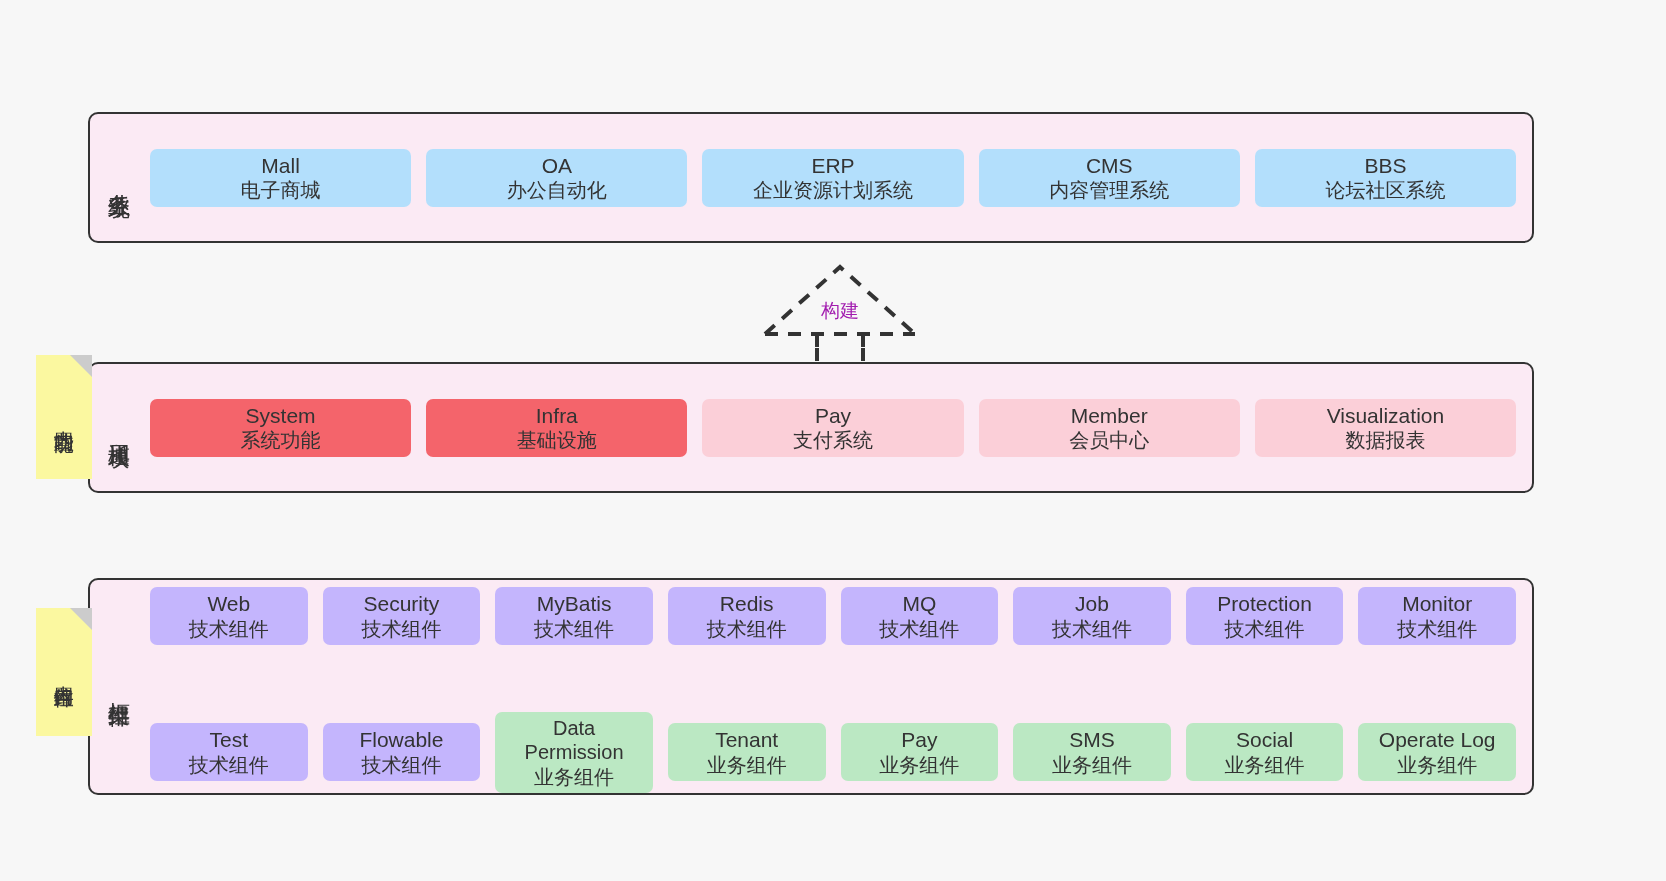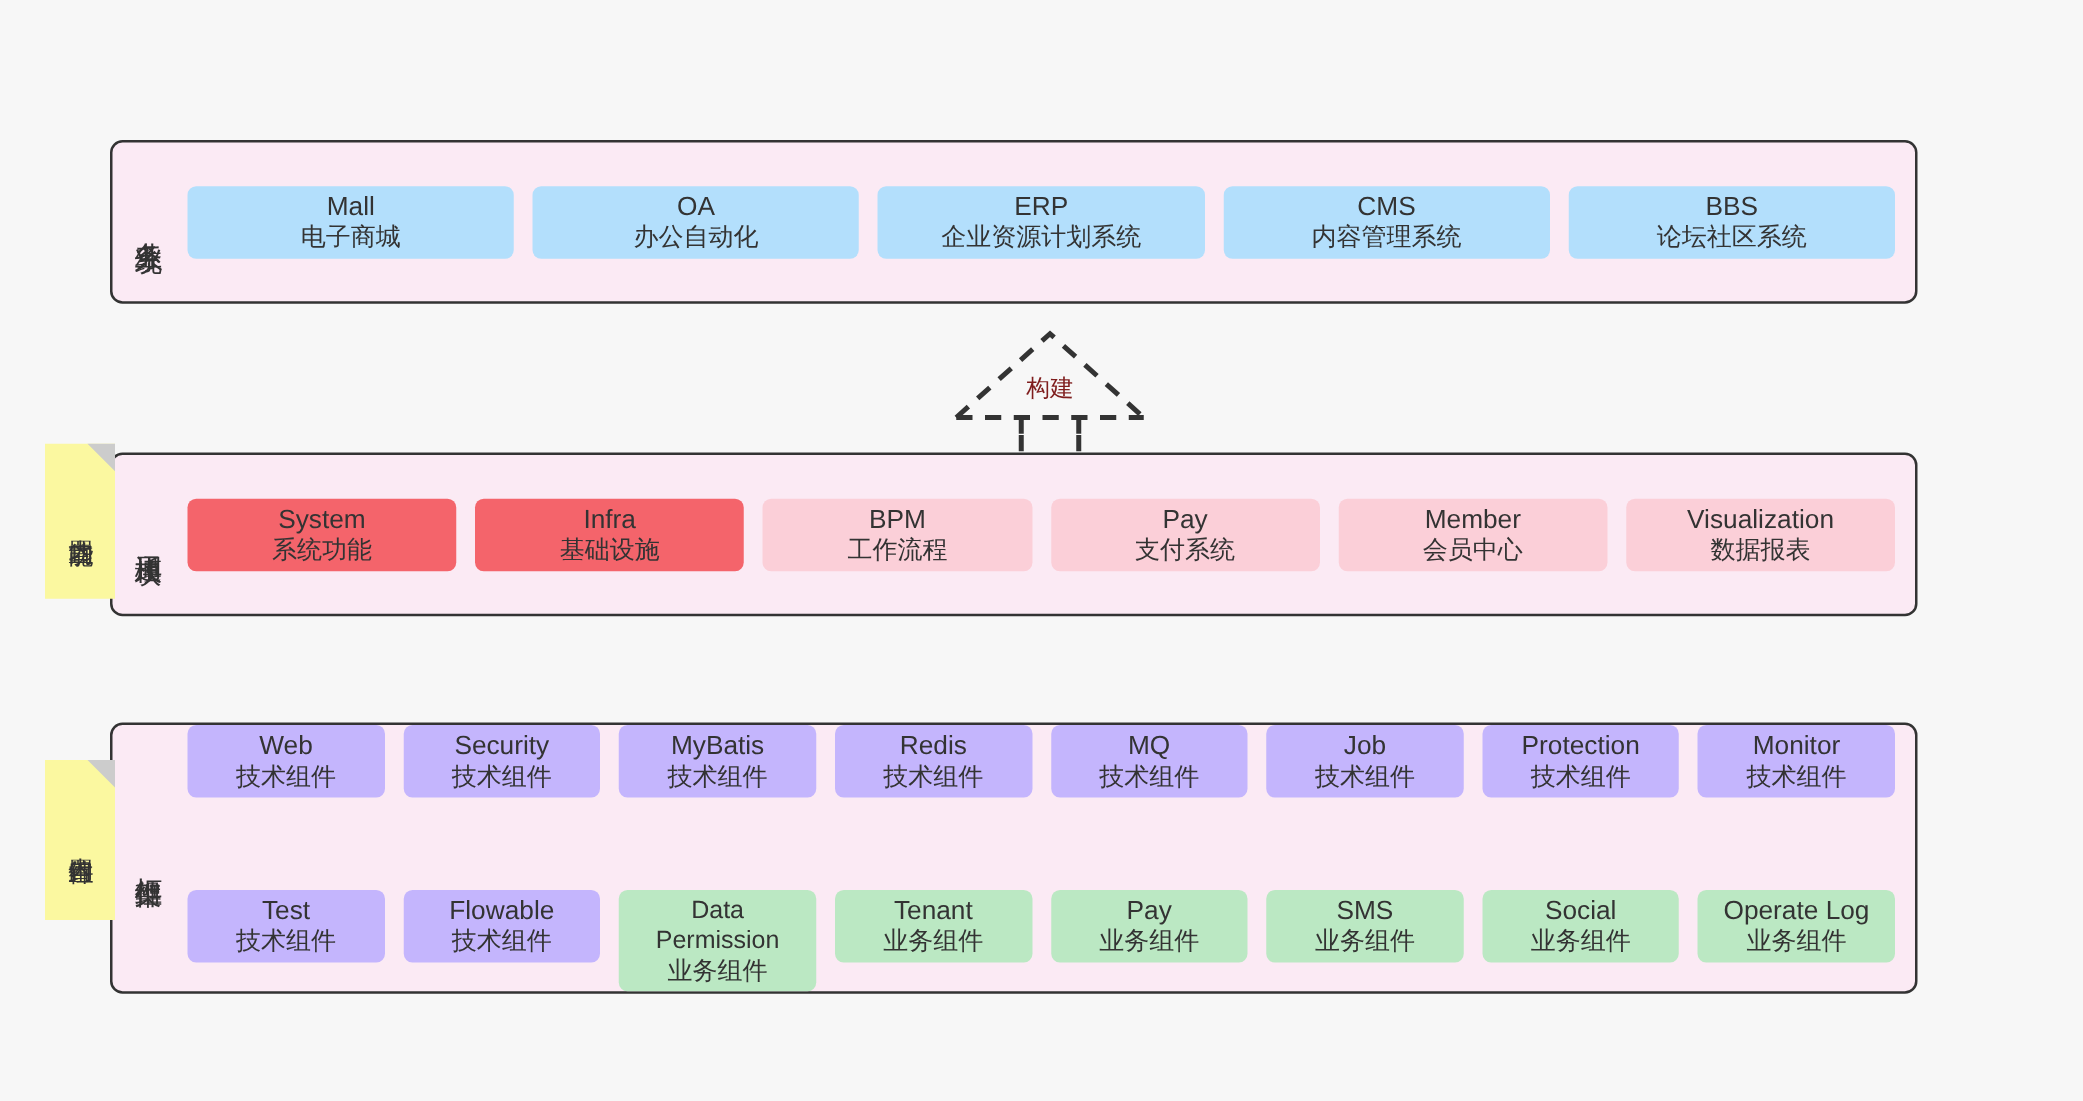--- a/index.html
+++ b/index.html
@@ -57,21 +57,21 @@
     flex-direction: column;
     justify-content: center;
     gap: 16px;
     padding: 0 16px 0 8px;
     box-sizing: border-box;
   }
 
   .row {
     display: flex;
     gap: 15px;
-    align-items: flex-start;
+    align-items: center;
   }
 
   .node {
     flex: 1 1 0;
     border-radius: 7px;
     display: flex;
     flex-direction: column;
     align-items: center;
     justify-content: center;
     text-align: center;
@@ -136,21 +136,21 @@
     left: 0;
     top: 0;
     overflow: visible;
   }
   .arrow .arrow-label {
     position: absolute;
     left: 50%;
     transform: translateX(-50%);
     top: 36px;
     font-size: 19px;
-    color: #7f1d1d;
+    color: #a21caf;
     background: #f7f7f7;
     padding: 0 2px;
     white-space: nowrap;
     z-index: 2;
   }
 </style>
 </head>
 <body>
 
 <div id="canvas">
@@ -214,24 +214,20 @@
       <div class="row">
         <div class="node c-red">
           <span class="en">System</span>
           <span class="cn">系统功能</span>
         </div>
         <div class="node c-red">
           <span class="en">Infra</span>
           <span class="cn">基础设施</span>
         </div>
         <div class="node c-pink">
-          <span class="en">BPM</span>
-          <span class="cn">工作流程</span>
-        </div>
-        <div class="node c-pink">
           <span class="en">Pay</span>
           <span class="cn">支付系统</span>
         </div>
         <div class="node c-pink">
           <span class="en">Member</span>
           <span class="cn">会员中心</span>
         </div>
         <div class="node c-pink">
           <span class="en">Visualization</span>
           <span class="cn">数据报表</span>

